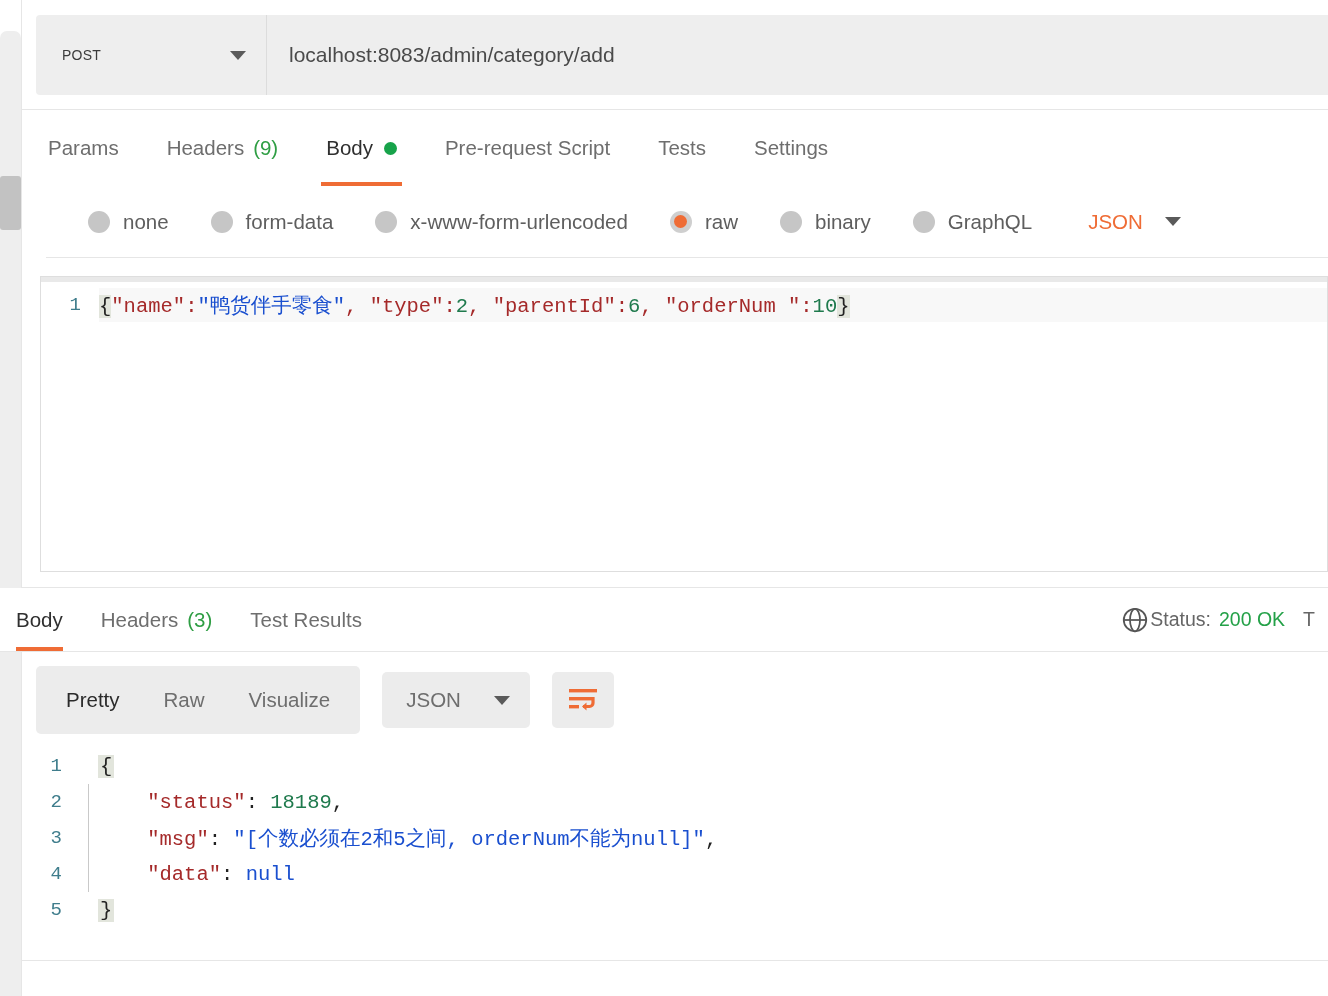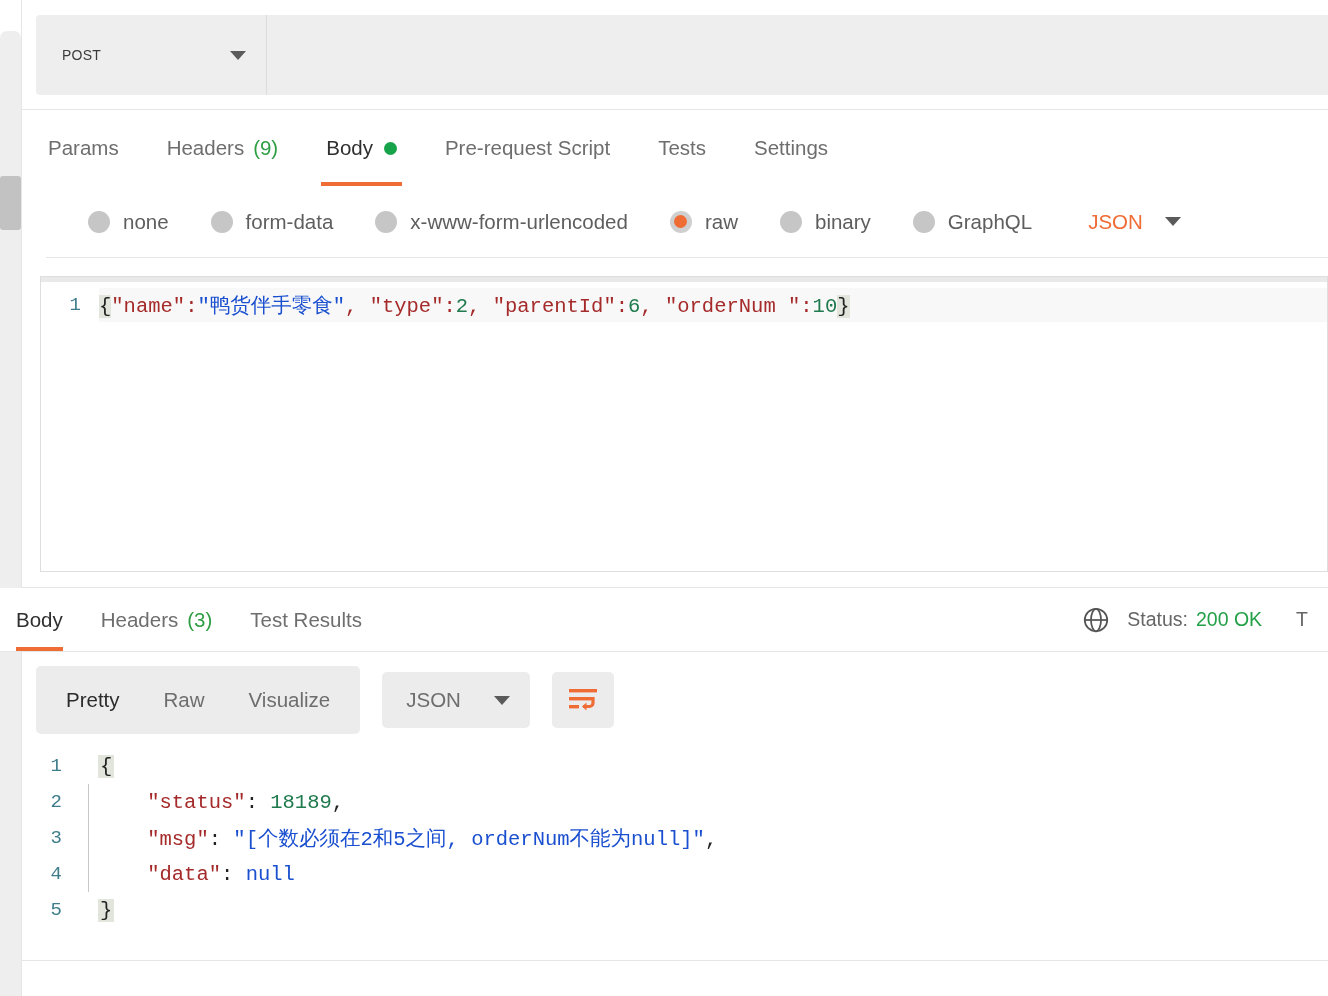--- a/index.html
+++ b/index.html
@@ -148,21 +148,21 @@
   .stab {
     position:relative; height:63px; display:flex; align-items:center;
     font-size:20.5px; color:#6e6e6e; margin-right:38px; cursor:pointer; white-space:nowrap;
   }
   .stab.active { color:#2f2f2f; }
   .stab.active::after {
     content:""; position:absolute; left:0; right:0; bottom:0; height:4px; background:#ef6c35;
   }
   #resp-status {
     position:absolute; right:0; top:0; height:63px;
-    display:flex; align-items:center; padding-right:20px; gap:16px;
+    display:flex; align-items:center; padding-right:13px; 
   }
   #globe-icon { width:30px;height:30px; display:block; }
   #status-label { font-size:19.5px; color:#666; }
   #status-value { font-size:19.5px; color:#24a148; margin-left:8px; }
   #time-cut { font-size:19.5px; color:#666; margin-left:18px; }
 
   
   #resp-toolbar {
     position:absolute; left:0; top:652px; width:1306px; height:96px;
     display:flex; align-items:center; padding-left:14px; gap:22px;
@@ -225,20 +225,21 @@
 </div>
 
 <div id="main">
 
   <div id="url-bar-wrap">
     <div id="url-bar">
       <div id="method-select">
         <span id="method-label">POST</span>
         <span class="caret-dn"></span>
       </div>
+      <div id="url-input">localhost:8083/admin/category/add</div>
     </div>
   </div>
 
   <div id="req-tabs">
     <div class="rtab">
       <span>Params</span>
     </div>
     <div class="rtab">
       <span>Headers</span>
       <span class="tab-count">(9)</span>

